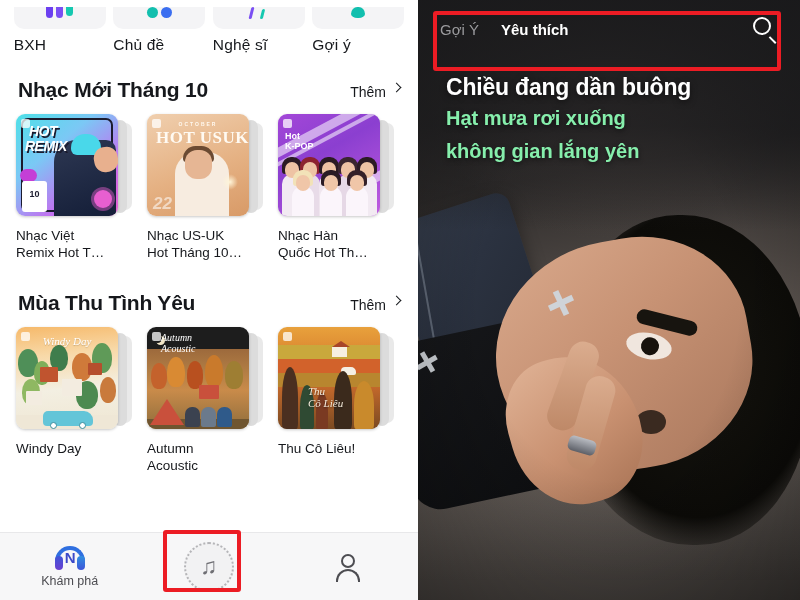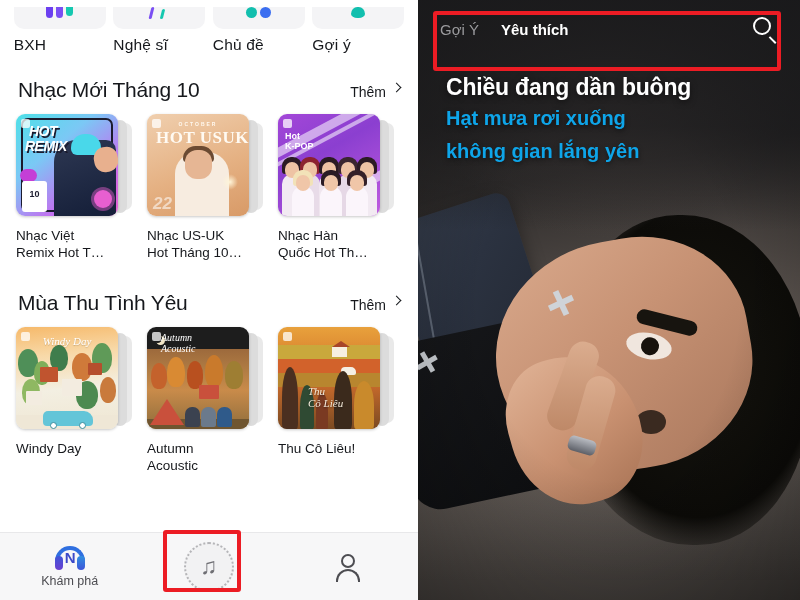--- a/index.html
+++ b/index.html
@@ -53,21 +53,21 @@
     border-radius: 50% 50% 50% 50% / 70% 70% 40% 40%;
   }
 
   
   .content { flex: 1 1 auto; padding: 0 16px; overflow: hidden; }
 
   .sec-head {
     display: flex; align-items: baseline; justify-content: space-between;
     padding: 16px 2px 12px 2px;
   }
-  .sec-title { font-size: 21px; font-weight: 400; color: #16181c; letter-spacing: -.2px; }
+  .sec-title { font-size: 21px; font-weight: 700; color: #16181c; letter-spacing: -.2px; }
   .sec-more { display: flex; align-items: center; gap: 7px; cursor: pointer; }
   .sec-more-label { font-size: 14px; color: #16181c; font-weight: 500; margin-top: 10px; }
   .chev {
     width: 7px; height: 7px; border-right: 1.8px solid #16181c;
     border-top: 1.8px solid #16181c; transform: rotate(45deg);
   }
 
   .card-row { display: flex; gap: 21px; }
   .card { width: 110px; cursor: pointer; }
   .art-wrap { position: relative; width: 110px; height: 105px; }
@@ -454,21 +454,21 @@
     position: absolute; right: 1px; bottom: 1px; width: 9px; height: 2.2px;
     background: #fff; transform: rotate(45deg);
   }
 
   .lyrics { position: absolute; left: 0; right: 0; top: 72px; z-index: 20; padding: 0 28px; }
   .lyric-active {
     font-size: 23px; font-weight: 700; color: #ffffff; letter-spacing: -.2px;
     line-height: 30px; text-shadow: 0 2px 6px rgba(0,0,0,.55);
   }
   .lyric-dim {
-    font-size: 20px; font-weight: 600; color: #0ea5e9; line-height: 33px;
+    font-size: 20px; font-weight: 600; color: #86efac; line-height: 33px;
     text-shadow: 0 2px 5px rgba(0,0,0,.5);
   }
   .lyric-dim:first-of-type { margin-top: 14px; }
 </style>
 </head>
 <body>
 
 <div class="screen">
 
   <div class="left-panel">
@@ -479,35 +479,35 @@
           <span class="glyph-bars">
               <i class="b1"></i>
               <i class="b2"></i>
               <i class="b3"></i>
             </span>
         </div>
         <div class="cat-label">BXH</div>
       </div>
       <div class="cat-item">
         <div class="cat-card">
+          <span class="glyph-dots">
+              <i class="d1"></i>
+              <i class="d2"></i>
+            </span>
+        </div>
+        <div class="cat-label">Chủ đề</div>
+      </div>
+      <div class="cat-item">
+        <div class="cat-card">
           <span class="glyph-waves">
               <i></i>
               <i></i>
             </span>
         </div>
         <div class="cat-label">Nghệ sĩ</div>
-      </div>
-      <div class="cat-item">
-        <div class="cat-card">
-          <span class="glyph-dots">
-              <i class="d1"></i>
-              <i class="d2"></i>
-            </span>
-        </div>
-        <div class="cat-label">Chủ đề</div>
       </div>
       <div class="cat-item">
         <div class="cat-card">
           <span class="glyph-blob"></span>
         </div>
         <div class="cat-label">Gợi ý</div>
       </div>
     </div>
 
     <div class="content">

